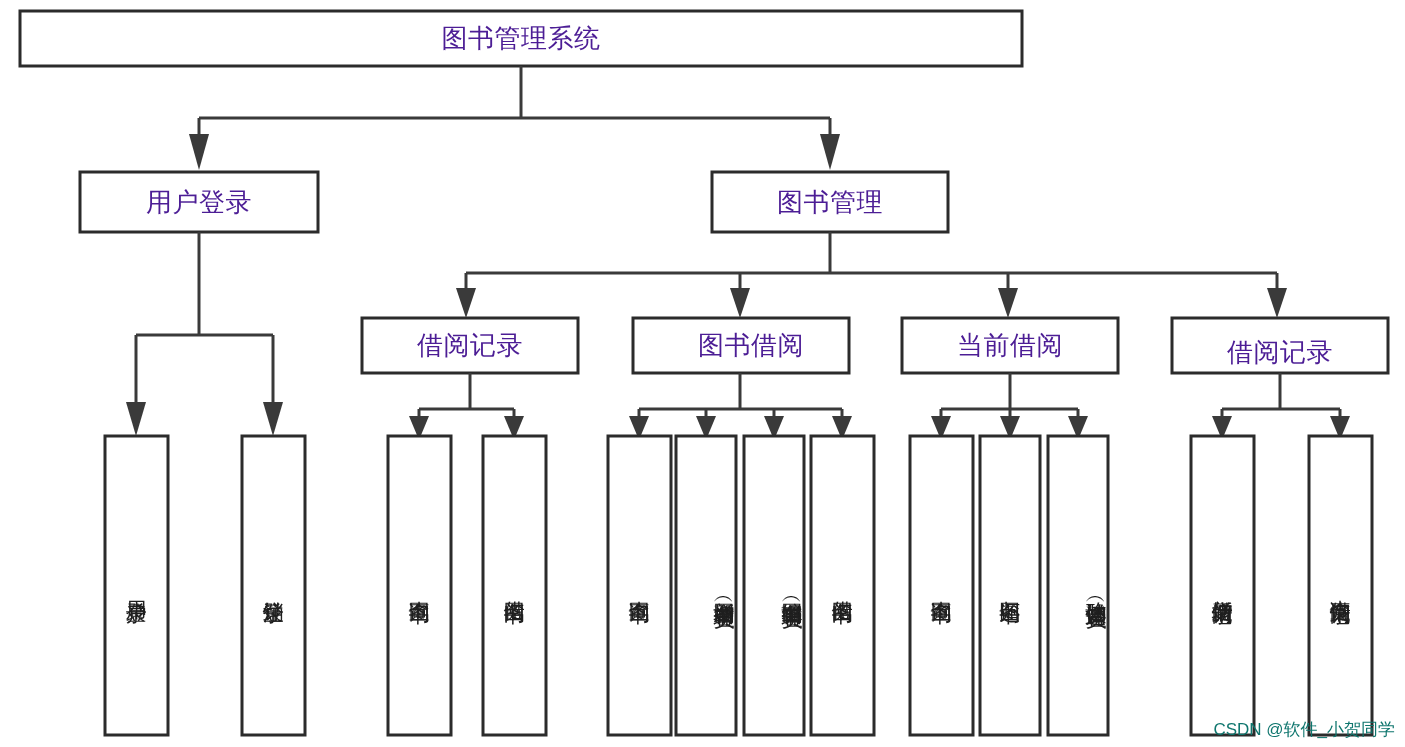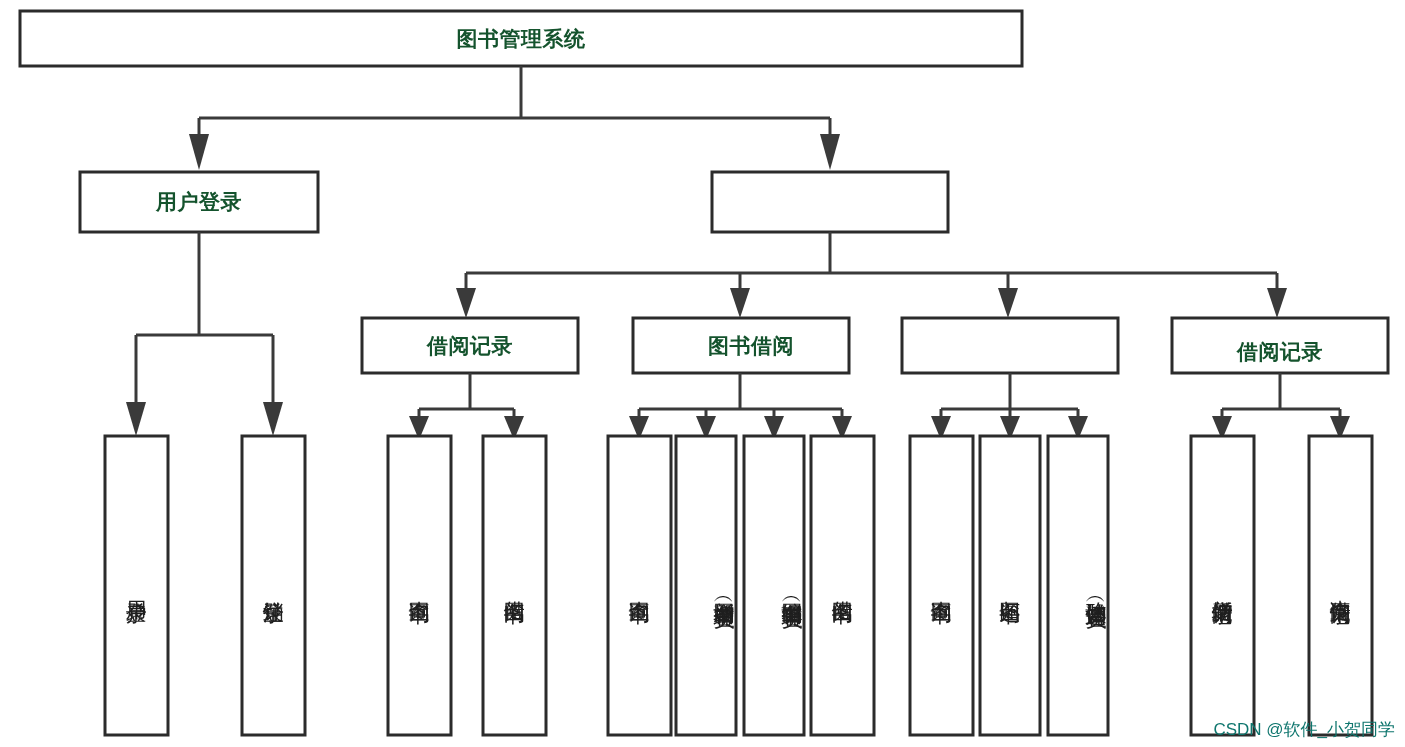--- a/index.html
+++ b/index.html
@@ -44,26 +44,25 @@
   }
   .arrow-head {
     fill: #3a3a3a;
     stroke: none;
   }
   .node-label-h {
     position: absolute;
     display: flex;
     align-items: center;
     justify-content: center;
-    color: #14532d;
-    font-size: 21px;
+    color: #4c1d95;
+    font-size: 26px;
     letter-spacing: 0.5px;
     white-space: nowrap;
     pointer-events: none;
-    font-weight: bold;
   }
   .node-label-v {
     position: absolute;
     display: flex;
     align-items: center;
     justify-content: center;
     color: #1f1f1f;
     font-size: 21px;
     line-height: 1.12;
     writing-mode: vertical-rl;
@@ -176,25 +175,27 @@
 
     <rect class="node-box-thin" x="1191" y="436" width="63" height="299"></rect>
     <rect class="node-box-thin" x="1309" y="436" width="63" height="299"></rect>
 
   </svg>
 
   <div class="node-label-h" style="left:20px; top:11px; width:1002px; height:55px;">图书管理系统</div>
 
   <div class="node-label-h" style="left:80px; top:172px; width:238px; height:60px;">用户登录</div>
 
+  <div class="node-label-h" style="left:712px; top:172px; width:236px; height:60px;">图书管理</div>
 
   <div class="node-label-h" style="left:362px; top:318px; width:216px; height:55px;">借阅记录</div>
 
   <div class="node-label-h" style="left:633px; top:318px; width:236px; height:55px;border-radius:7px;">图书借阅</div>
 
+  <div class="node-label-h" style="left:902px; top:318px; width:216px; height:55px;">当前借阅</div>
 
   <div class="node-label-h" style="left:1172px; top:318px; width:216px; height:68px;">借阅记录</div>
 
   <div class="node-label-v" style="left:105px; top:436px; width:63px; height:299px;">用户登录</div>
 
   <div class="node-label-v" style="left:242px; top:436px; width:63px; height:299px;">注销登录</div>
 
   <div class="node-label-v" style="left:388px; top:436px; width:63px; height:299px;">查询图书</div>
 
   <div class="node-label-v" style="left:483px; top:436px; width:63px; height:299px;">借阅图书</div>

